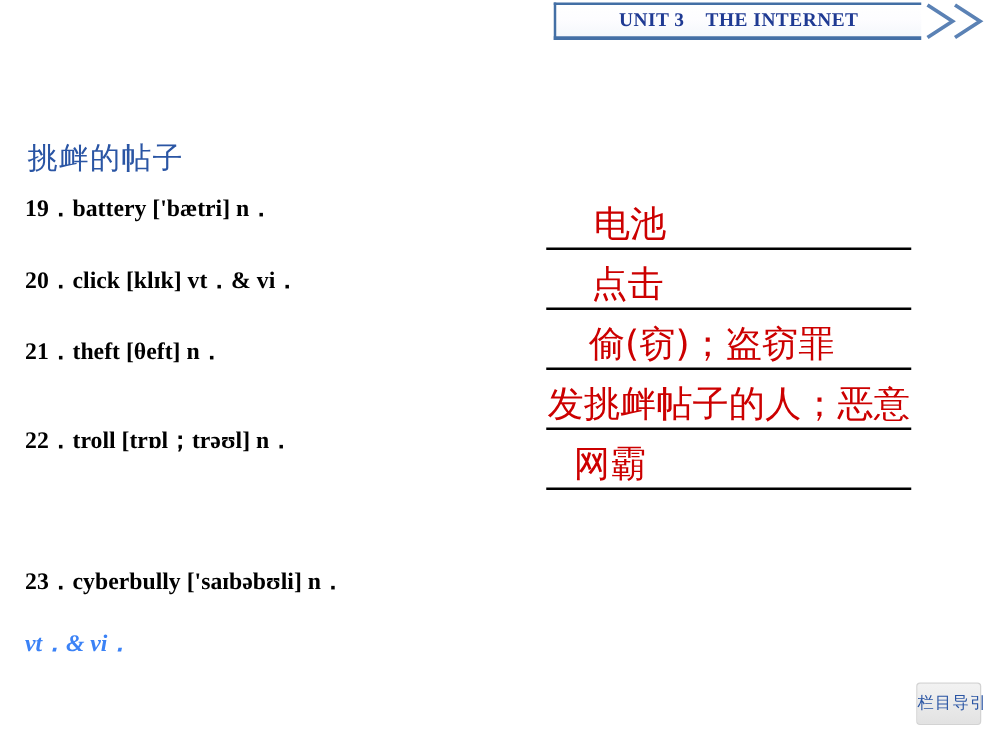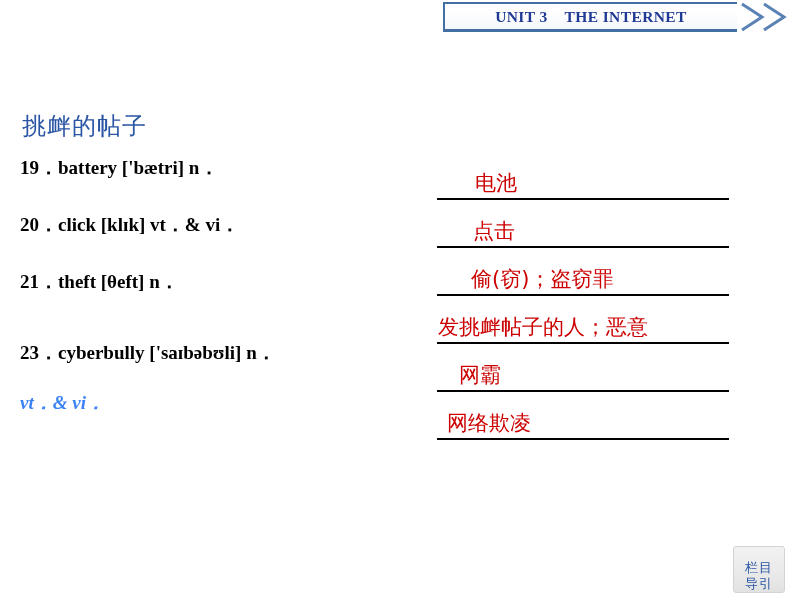--- a/index.html
+++ b/index.html
@@ -93,40 +93,40 @@
   .answer-row {
     position: relative;
     height: 48px;
     border-bottom: 2px solid #000000;
     box-sizing: border-box;
   }
   .answer-text {
     position: absolute;
     bottom: 4px;
     color: #cc0000;
-    font-size: 21px;
+    font-size: 29px;
     font-family: "DejaVu Sans", "Liberation Sans", sans-serif;
     white-space: pre;
     line-height: 1;
   }
 
   
   #nav-button {
     position: absolute;
     left: 733px;
     top: 546px;
     width: 52px;
-    height: 47px;
+    height: 34px;
     background: linear-gradient(to bottom, #f2f2f2 0%, #e9e9e9 60%, #e2e2e2 100%);
     border: 1px solid #d3d3d3;
     border-radius: 3px;
     display: flex;
-    flex-direction: column;
+    flex-direction: row;
     align-items: center;
-    justify-content: flex-end;
+    justify-content: space-between;
     box-sizing: border-box;
   }
   #nav-button span {
     color: #2a55a4;
     font-size: 13px;
     font-family: "DejaVu Sans", "Liberation Sans", sans-serif;
     line-height: 1.25;
     letter-spacing: 1px;
     white-space: pre;
   }
@@ -144,41 +144,39 @@
 <svg class="chevron" id="chevron-2" viewBox="0 0 30 32">
   <polyline points="4,3 24,16 4,29" fill="none" stroke="#5b82b5" stroke-width="3"></polyline>
 </svg>
 
 <div id="section-title">挑衅的帖子</div>
 
 <div id="vocab-list">
   <div class="vocab-item" style="margin-bottom:38px;">19．battery ['bætri] n．</div>
   <div class="vocab-item" style="margin-bottom:38px;">20．click [klɪk] vt．&amp; vi．</div>
   <div class="vocab-item" style="margin-bottom:52px;">21．theft [θeft] n．</div>
+  <div class="vocab-item" style="margin-bottom:94px;">22．troll [trɒl；trəʊl] n．</div>
   <div class="vocab-item" style="margin-bottom:31px;">23．cyberbully ['saɪbəbʊli] n．</div>
   <div class="vocab-cont">vt．&amp; vi．</div>
 </div>
 
 <div id="answer-list">
   <div class="answer-row">
     <div class="answer-text" style="left:38px;">电池</div>
   </div>
   <div class="answer-row">
     <div class="answer-text" style="left:36px;">点击</div>
   </div>
   <div class="answer-row">
     <div class="answer-text" style="left:34px;">偷(窃)；盗窃罪</div>
   </div>
   <div class="answer-row">
     <div class="answer-text" style="left:1px;">发挑衅帖子的人；恶意</div>
   </div>
   <div class="answer-row">
     <div class="answer-text" style="left:22px;">网霸</div>
   </div>
-  <div class="answer-row">
-    <div class="answer-text" style="left:10px;">网络欺凌</div>
-  </div>
 </div>
 
 <div id="nav-button">
   <span>栏目</span>
   <span>导引</span>
 </div>
 
 </body></html>

